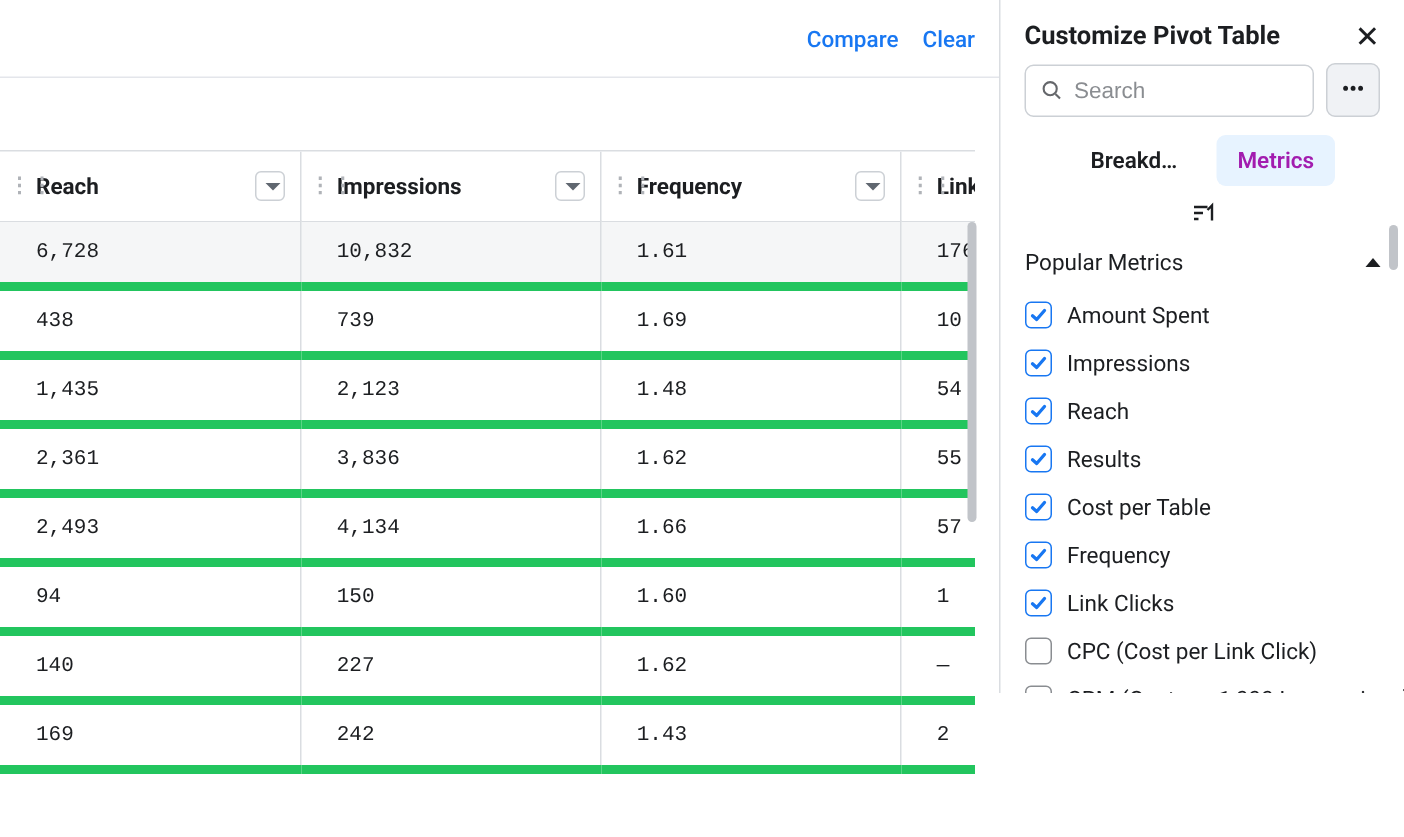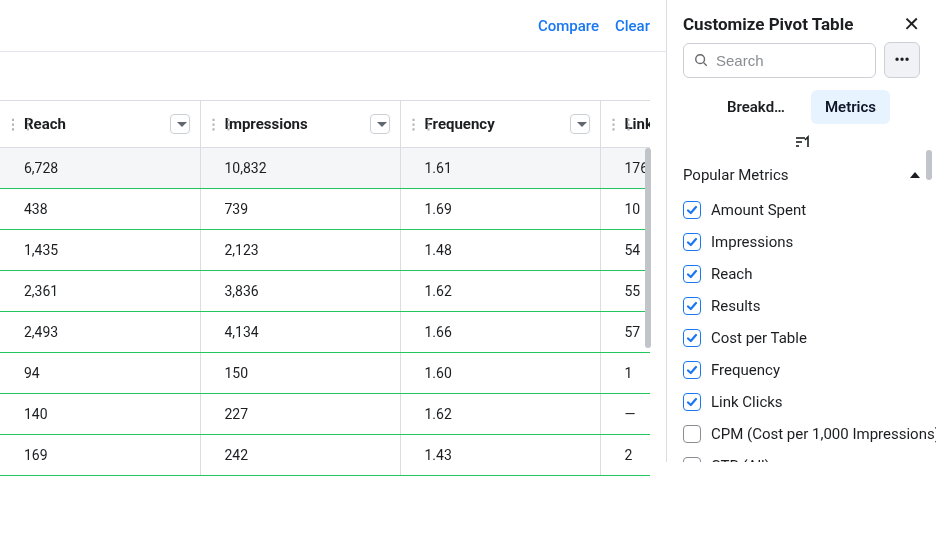--- a/index.html
+++ b/index.html
@@ -119,23 +119,24 @@
     border: 1px solid #ccd0d5;
     border-radius: 4px;
     display: flex;
     align-items: center;
     justify-content: center;
     cursor: pointer;
   }
   th .col-caret .caret-down { border-top-color: #606770; }
   td {
     padding: 12px 12px 12px 24px;
-    border-bottom: 1px solid #22c55e;
+    border-bottom: 6px solid #22c55e;
     border-right: 1px solid #dadde1;
     font-size: 14px;
+    font-family: Liberation Mono, monospace;
   }
   tr.hl td { background: #f5f6f7; }
   
   .fake-scroll {
     position: absolute;
     left: 645px;
     top: 148px;
     width: 6px;
     height: 200px;
     background: #c1c4c9;
@@ -221,21 +222,21 @@
     font-size: 15px;
     font-weight: 600;
     cursor: pointer;
     white-space: nowrap;
     max-width: 90px;
     overflow: hidden;
     text-overflow: ellipsis;
   }
   .tab-active {
     background: #e7f3ff;
-    color: #0f172a;
+    color: #a21caf;
   }
   .tab-inactive { color: #1c1e21; }
   .sort-icon {
     width: 20px; height: 20px;
     cursor: pointer;
     display: flex;
     align-items: center;
     justify-content: center;
   }
   .sort-icon svg { width: 18px; height: 18px; }
@@ -486,20 +487,24 @@
         <div class="metric-row">
           <span class="chk checked">
             <svg viewBox="0 0 12 12" fill="none" stroke="currentColor" stroke-width="2.2" stroke-linecap="round" stroke-linejoin="round">
               <polyline points="2,6.5 4.8,9 10,3"></polyline>
             </svg>
           </span>
           <span class="metric-label">Link Clicks</span>
         </div>
         <div class="metric-row">
           <span class="chk"></span>
+          <span class="metric-label">CPC (Cost per Link Click)</span>
+        </div>
+        <div class="metric-row">
+          <span class="chk"></span>
           <span class="metric-label">CPM (Cost per 1,000 Impressions)</span>
         </div>
         <div class="metric-row">
           <span class="chk"></span>
           <span class="metric-label">CTR (All)</span>
         </div>
       </div>
   </div>
   <div class="panel-scroll"></div>
 </div>

